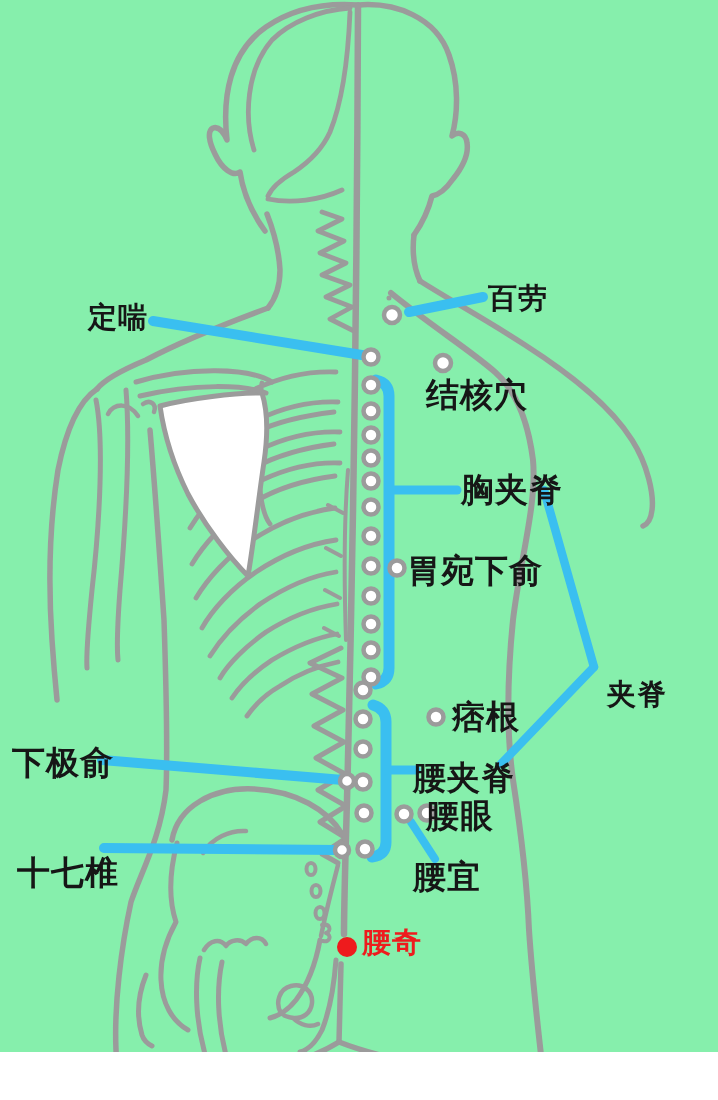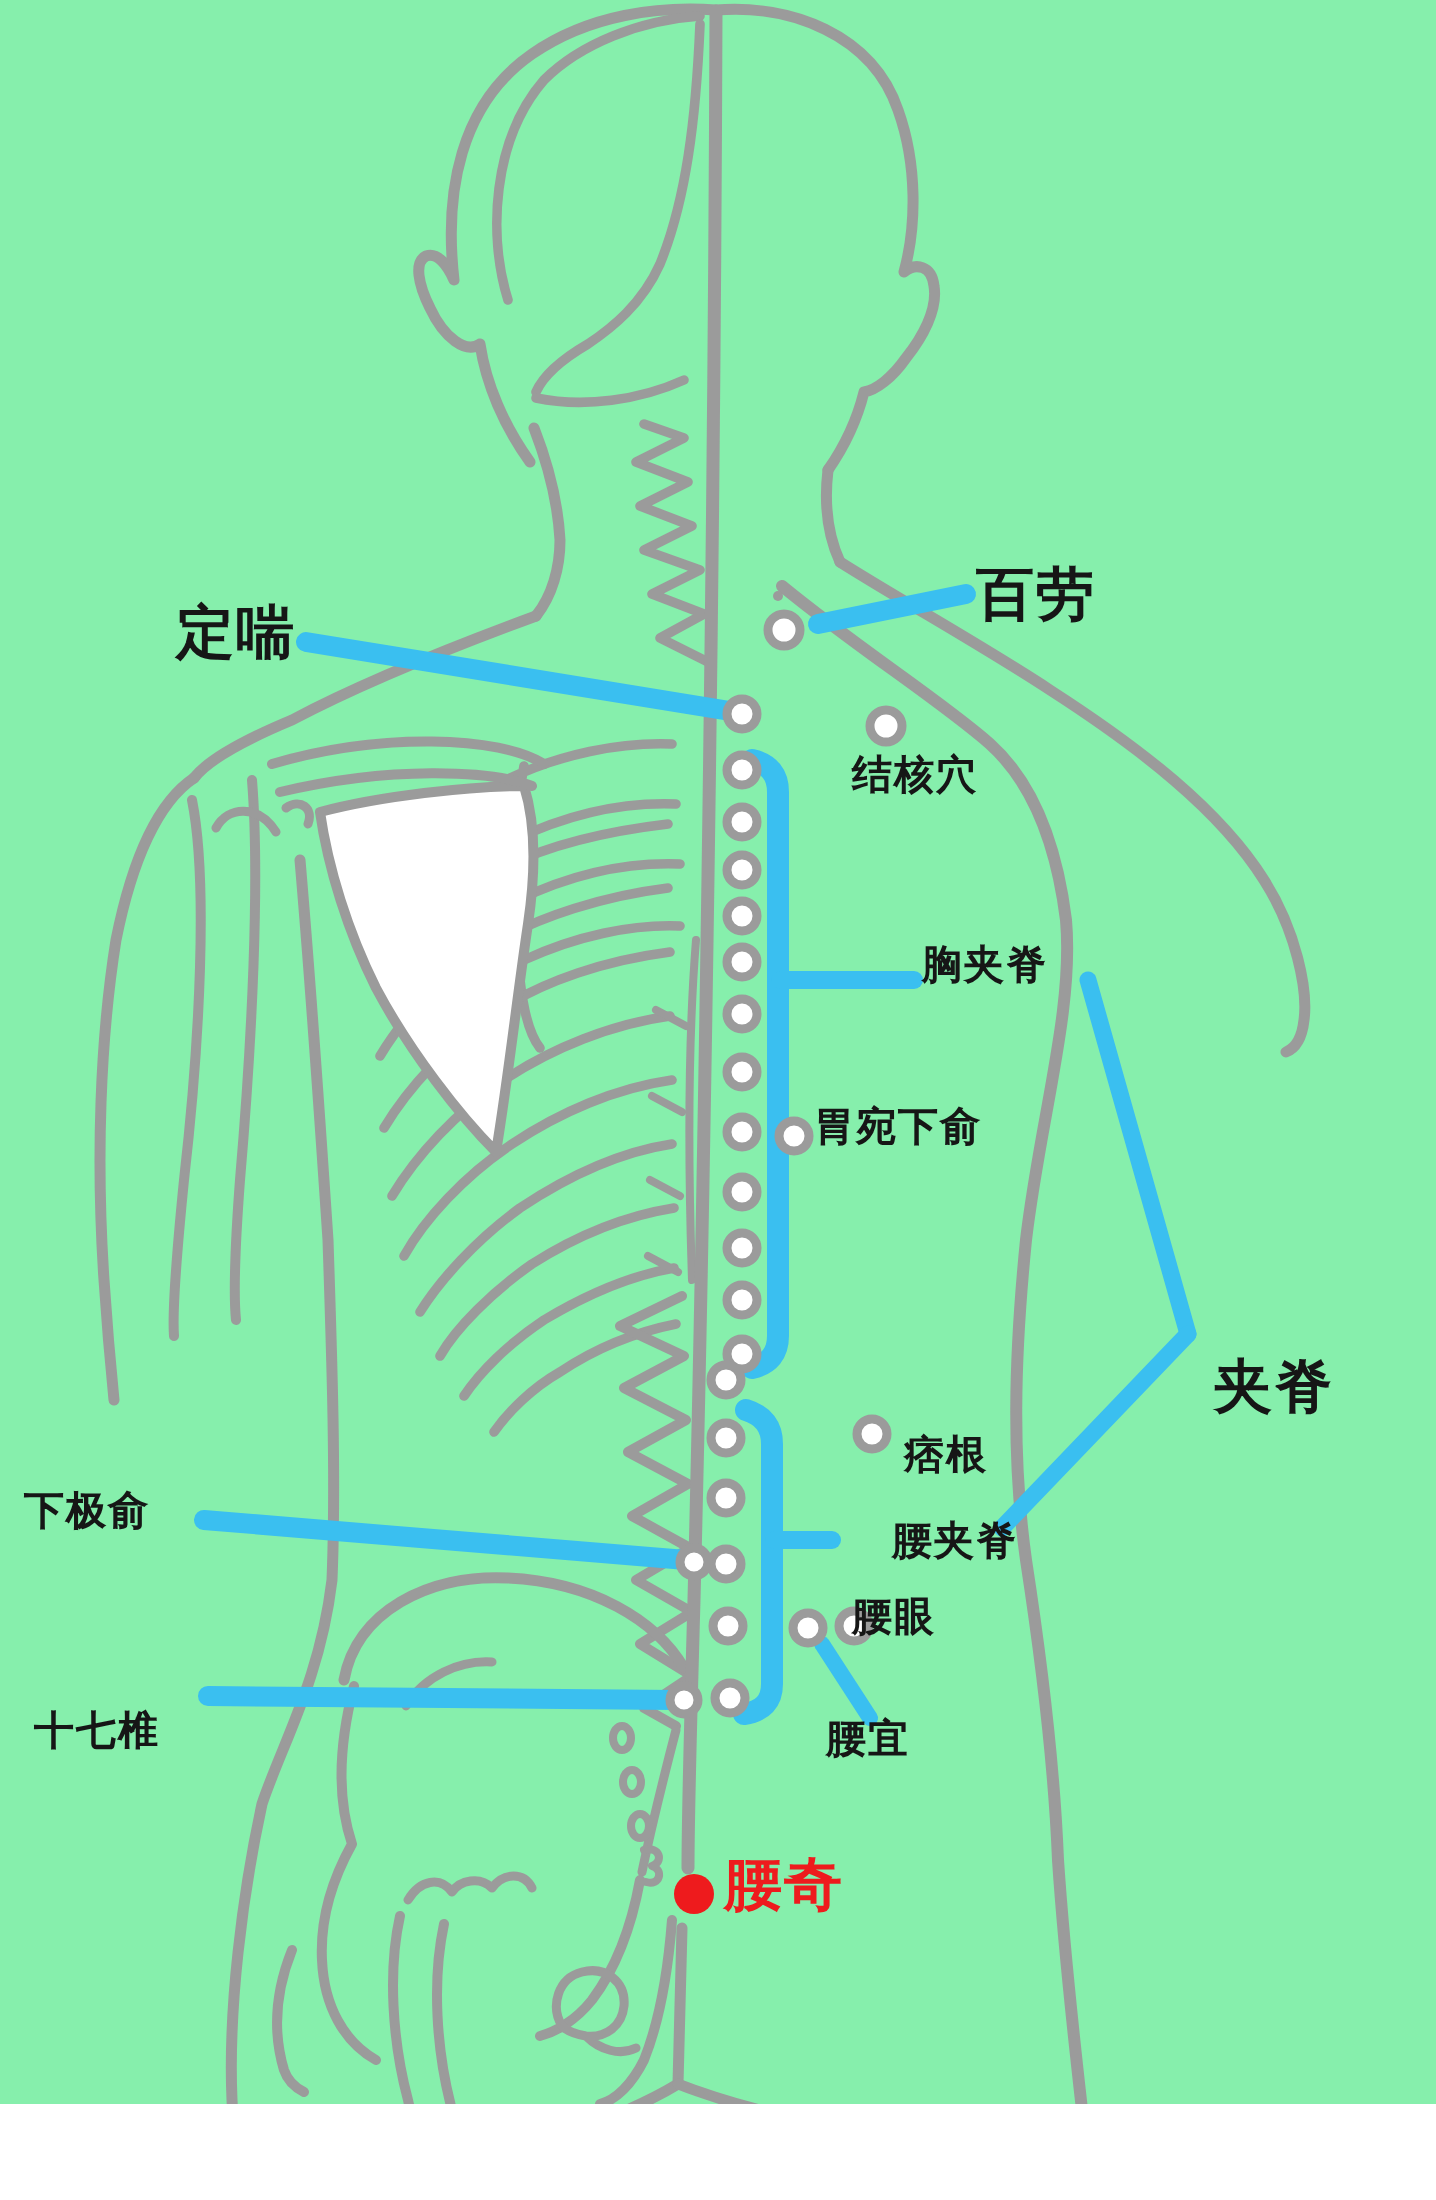--- a/index.html
+++ b/index.html
@@ -2,21 +2,21 @@
 <html><head>
 <meta charset="utf-8">
 <style>
   html,body{margin:0;padding:0;background:#fff;}
   .stage{
     position:relative;width:718px;height:1052px;background:#86efac;overflow:hidden;
     font-family:"Liberation Sans","DejaVu Sans",sans-serif;
   }
   .stage svg{position:absolute;left:0;top:0;}
   .lbl{
-    position:absolute;font-size:20px;font-weight:600;color:#161616;
+    position:absolute;font-size:33px;font-weight:600;color:#161616;
     letter-spacing:1px;white-space:nowrap;line-height:1;
   }
   .lbl.big{font-size:29px;}
   .lbl.red{color:#ee1b1d;font-family:Liberation Mono, monospace;}
   .art{stroke:#9b9b9b;fill:none;stroke-linecap:round;stroke-linejoin:round;}
   .cy{stroke:#3abff0;fill:none;stroke-linecap:round;stroke-linejoin:round;}
 </style>
 </head>
 <body>
 
@@ -144,21 +144,21 @@
         <circle cx="347" cy="947" r="10" fill="#ee1b1d" stroke="none"></circle>
       </g>
   </svg>
 
   <div class="lbl big" style="left:88px;top:303px">定喘</div>
   <div class="lbl big" style="left:488px;top:284px">百劳</div>
   <div class="lbl" style="left:426px;top:378px">结核穴</div>
   <div class="lbl" style="left:461px;top:473px">胸夹脊</div>
   <div class="lbl" style="left:407px;top:554px">胃宛下俞</div>
   <div class="lbl big" style="left:607px;top:680px">夹脊</div>
-  <div class="lbl" style="left:452px;top:718px">痞根</div>
+  <div class="lbl" style="left:452px;top:700px">痞根</div>
   <div class="lbl" style="left:12px;top:746px">下极俞</div>
-  <div class="lbl" style="left:446px;top:761px">腰夹脊</div>
+  <div class="lbl" style="left:413px;top:761px">腰夹脊</div>
   <div class="lbl" style="left:426px;top:799px">腰眼</div>
   <div class="lbl" style="left:17px;top:856px">十七椎</div>
   <div class="lbl" style="left:413px;top:860px">腰宜</div>
   <div class="lbl big red" style="left:362px;top:930px">腰奇</div>
 
 </div>
 
 </body></html>

